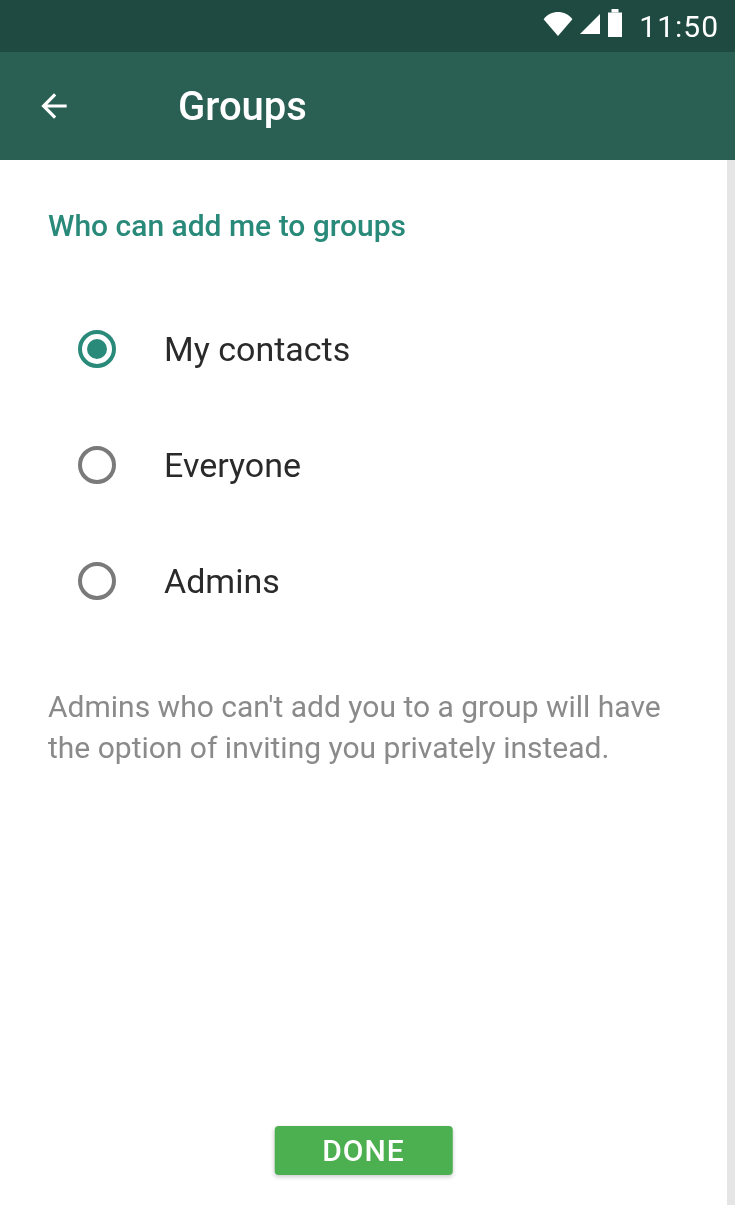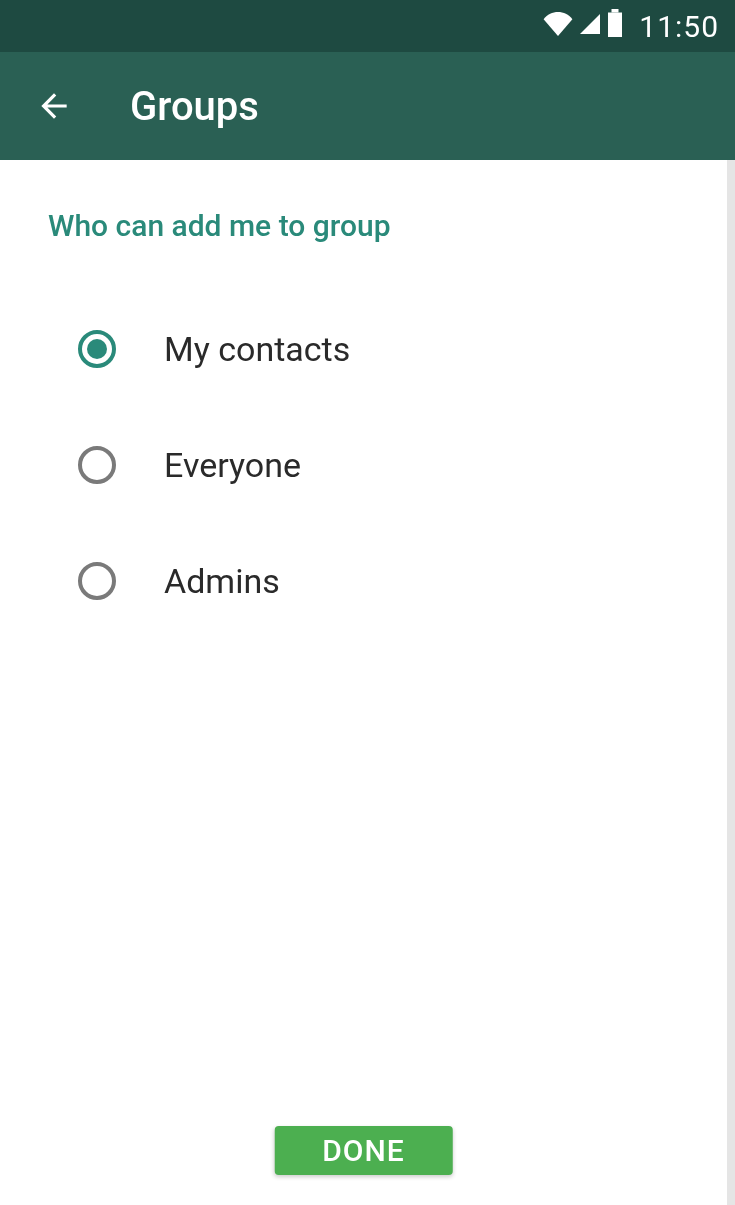--- a/index.html
+++ b/index.html
@@ -37,20 +37,21 @@
       letter-spacing: 1px;
       margin-left: 6px;
     }
     .app-bar {
       height: 108px;
       background: #2a6054;
       display: flex;
       align-items: center;
       padding: 0 30px;
       color: #fff;
+      gap: 48px;
     }
     .back-btn {
       width: 48px;
       height: 48px;
       display: flex;
       align-items: center;
       justify-content: center;
       cursor: pointer;
     }
     .app-title {
@@ -161,32 +162,33 @@
 <div class="app-bar">
   <div class="back-btn">
     <svg width="38" height="38" viewBox="0 0 24 24">
       <path d="M20 11H7.83l5.59-5.59L12 4l-8 8 8 8 1.41-1.41L7.83 13H20z" fill="#fff"></path>
     </svg>
   </div>
   <div class="app-title">Groups</div>
 </div>
 
 <div class="content">
-  <div class="section-title">Who can add me to group</div>
+  <div class="section-title">Who can add me to groups</div>
 
   <div class="radio-list">
     <div class="radio-item">
       <div class="radio-circle selected"></div>
       <div class="radio-label">My contacts</div>
     </div>
     <div class="radio-item">
       <div class="radio-circle"></div>
       <div class="radio-label">Everyone</div>
     </div>
     <div class="radio-item">
       <div class="radio-circle"></div>
       <div class="radio-label">Admins</div>
     </div>
   </div>
 
+  <div class="description">Admins who can't add you to a group will have the option of inviting you privately instead.</div>
 
   <button class="done-btn">DONE</button>
 </div>
 
 </body></html>

